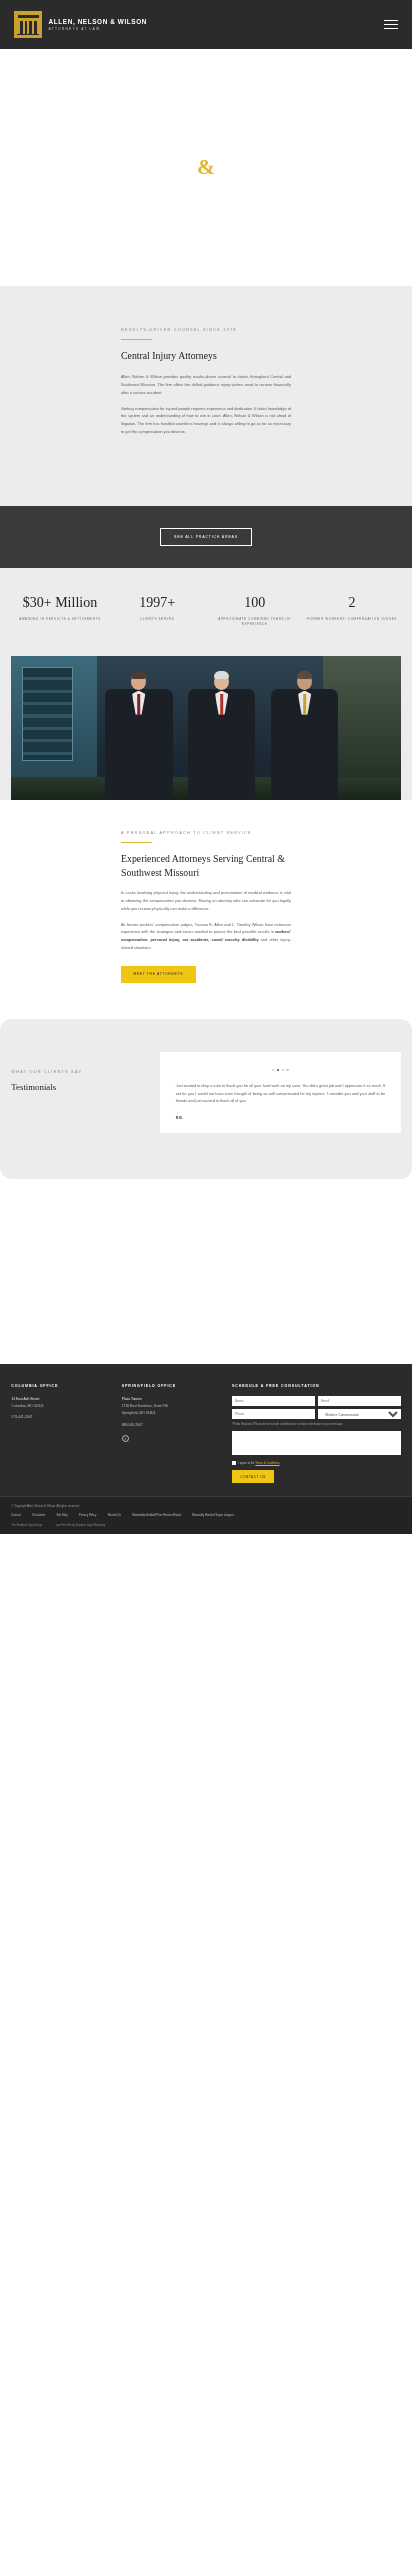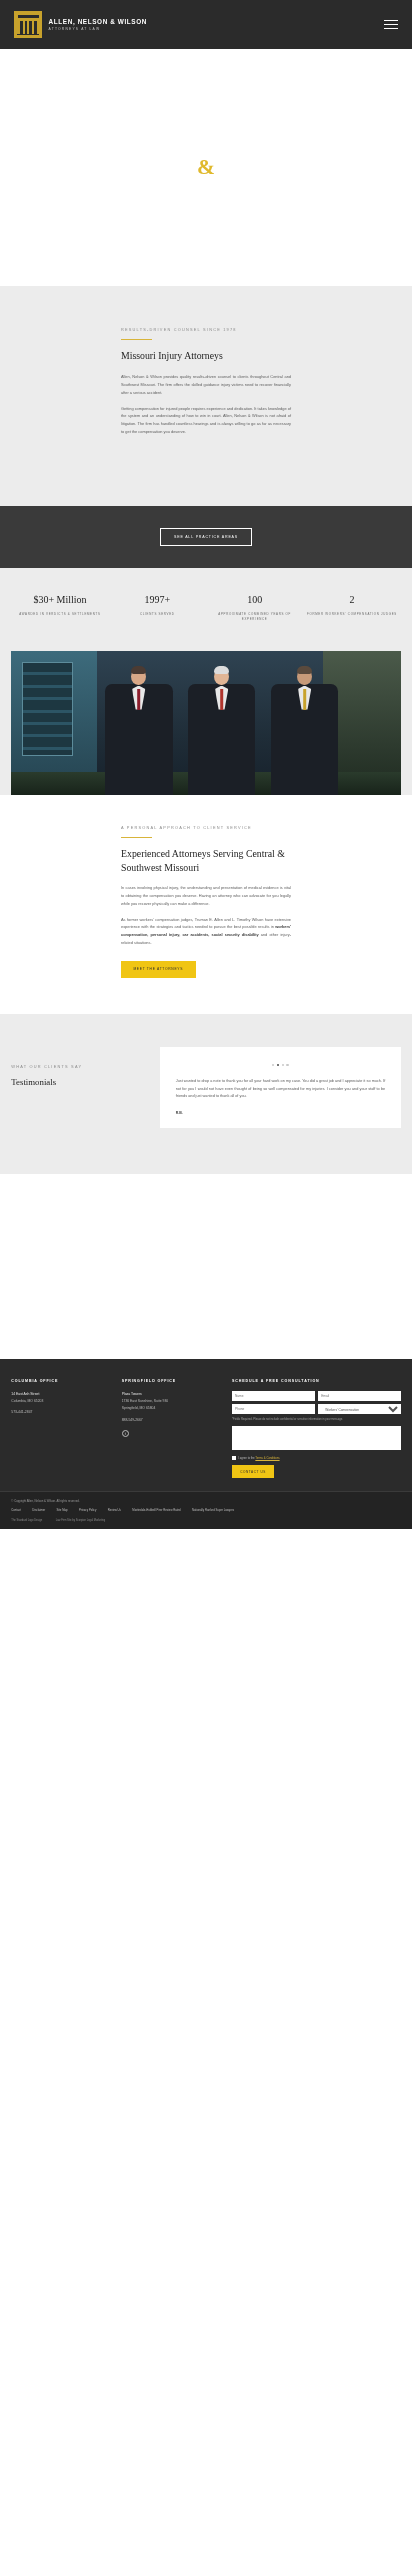--- a/index.html
+++ b/index.html
@@ -95,21 +95,21 @@
     text-transform: uppercase; cursor: pointer;
   }
   
   .stats {
     background: #ececec; padding: 26px 11.3px 24px 11.3px;
     display: flex; justify-content: space-between; text-align: center;
   }
   .stat { width: 25%; }
   .stat .num {
     font-family: "Liberation Serif", serif;
-    font-size: 10px; color: #232323; line-height: 1.25; margin-bottom: 5.2px;
+    font-size: 14px; color: #232323; line-height: 1.25; margin-bottom: 5.2px;
   }
   .stat .lbl {
     font-size: 2.9px; letter-spacing: 0.7px; color: #6a6a6a;
     text-transform: uppercase; line-height: 1.7;
   }
   
   .photo-wrap { background: #ececec; padding: 5.2px 11.3px 0 11.3px; }
   .photo {
     width: 100%; height: 144px; position: relative; overflow: hidden;
     background: linear-gradient(180deg,#2f4352 0%, #1f2d38 60%, #16202a 100%);
@@ -160,21 +160,21 @@
   
   .approach { background: #ffffff; padding: 30px 0 36px 0; }
   .approach-inner { width: 170px; margin: 0 auto; }
   .btn-gold {
     background: #f0c514; border: none; color: #2b2b2b;
     font-size: 3.3px; letter-spacing: 0.7px; padding: 6.2px 12.4px;
     text-transform: uppercase; cursor: pointer; margin-top: 6.2px;
   }
   
   .testimonials {
-    background: #ececec; padding: 33px 11.3px 46px 11.3px; display: flex; gap: 14.4px;
+    background: #ececec; padding: 33px 11.3px 46px 11.3px; display: flex; gap: 14.4px; border-radius: 12px;
   }
   .testi-left { width: 36%; padding-top: 17.5px; }
   .testi-left .eyebrow { margin-bottom: 8.2px; }
   .testi-left h2 {
     font-family: "Liberation Serif", serif; font-size: 8.8px;
     font-weight: normal; color: #232323;
   }
   .testi-card {
     width: 64%; background: #ffffff; padding: 17.5px 15.5px 13.4px 15.5px; position: relative;
   }
@@ -261,21 +261,21 @@
 </header>
 
 <section class="hero">
   <div class="amp">&amp;</div>
 </section>
 
 <section class="intro">
   <div class="intro-inner">
     <div class="eyebrow">RESULTS-DRIVEN COUNSEL SINCE 1978</div>
     <div class="rule-gold"></div>
-    <h2 class="section-title">Missouri Injury Attorneys</h2>
+    <h2 class="section-title">Central Injury Attorneys</h2>
     <p class="body-text">Allen, Nelson &amp; Wilson provides quality results-driven counsel to clients throughout Central and Southwest Missouri. The firm offers the skilled guidance injury victims need to recover financially after a serious accident.</p>
     <p class="body-text">Getting compensation for injured people requires experience and dedication. It takes knowledge of the system and an understanding of how to win in court. Allen, Nelson &amp; Wilson is not afraid of litigation. The firm has handled countless hearings and is always willing to go as far as necessary to get the compensation you deserve.</p>
   </div>
 </section>
 
 <section class="practice-bar">
   <button class="btn-outline">SEE ALL PRACTICE AREAS</button>
 </section>
 
 <section class="stats">

